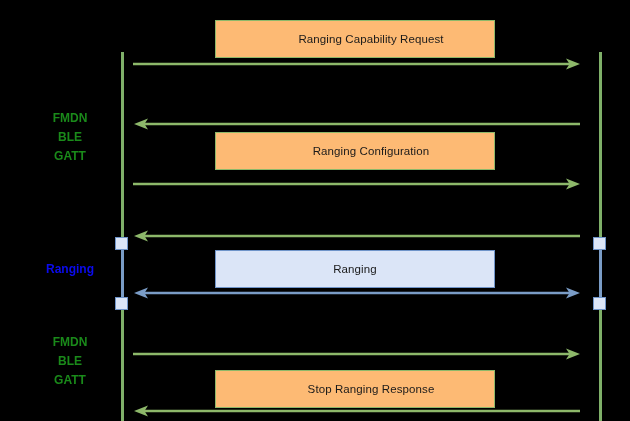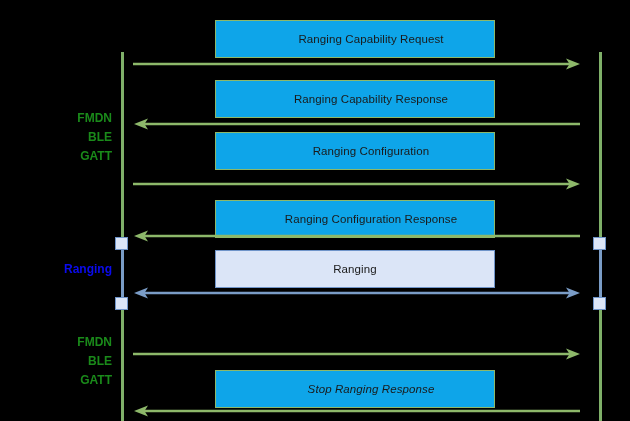--- a/index.html
+++ b/index.html
@@ -46,21 +46,21 @@
     height: 38px;
     box-sizing: border-box;
     display: flex;
     align-items: center;
     justify-content: center;
     font-size: 11.5px;
     color: #1a1a1a;
     letter-spacing: 0.1px;
   }
   .msg-box.green {
-    background: #0ea5e9;
+    background: #fdba74;
     border: 1px solid #8db86a;
     padding-left: 32px;
   }
   .msg-box.blue {
     background: #dbe5f7;
     border: 1px solid #6f94c9;
   }
 
   
   .arrow-svg {
@@ -69,21 +69,21 @@
     width: 630px;
     height: 16px;
     overflow: visible;
   }
 
   
   .side-label {
     position: absolute;
     left: 28px;
     width: 84px;
-    text-align: right;
+    text-align: center;
     font-size: 12px;
     font-weight: bold;
     line-height: 19px;
     white-space: pre-line;
   }
   .side-label.green { color: #1a8a1a; }
   .side-label.blue  { color: #0b0bef; }
 </style>
 </head>
 <body>
@@ -112,49 +112,47 @@
   <div class="side-label green" style="top:333px;">FMDN
 BLE
 GATT</div>
 
   <div class="msg-box green" style="top:20px;">Ranging Capability Request</div>
   <svg class="arrow-svg" style="top:56px;" viewBox="0 0 630 16">
     <line x1="133" y1="8" x2="572" y2="8" stroke="#8db86a" stroke-width="2.6"></line>
     <path d="M 580 8 L 566 2.5 L 569.5 8 L 566 13.5 Z" fill="#8db86a"></path>
   </svg>
 
-  <div class="msg-box green" style="top:80px;">Ranging Capability Response</div>
   <svg class="arrow-svg" style="top:116px;" viewBox="0 0 630 16">
     <line x1="142" y1="8" x2="580" y2="8" stroke="#8db86a" stroke-width="2.6"></line>
     <path d="M 134 8 L 148 2.5 L 144.5 8 L 148 13.5 Z" fill="#8db86a"></path>
   </svg>
 
   <div class="msg-box green" style="top:132px;">Ranging Configuration</div>
   <svg class="arrow-svg" style="top:176px;" viewBox="0 0 630 16">
     <line x1="133" y1="8" x2="572" y2="8" stroke="#8db86a" stroke-width="2.6"></line>
     <path d="M 580 8 L 566 2.5 L 569.5 8 L 566 13.5 Z" fill="#8db86a"></path>
   </svg>
 
-  <div class="msg-box green" style="top:200px;">Ranging Configuration Response</div>
   <svg class="arrow-svg" style="top:228px;" viewBox="0 0 630 16">
     <line x1="142" y1="8" x2="580" y2="8" stroke="#8db86a" stroke-width="2.6"></line>
     <path d="M 134 8 L 148 2.5 L 144.5 8 L 148 13.5 Z" fill="#8db86a"></path>
   </svg>
 
   <div class="msg-box blue" style="top:250px;">Ranging</div>
   <svg class="arrow-svg" style="top:285px;" viewBox="0 0 630 16">
     <line x1="142" y1="8" x2="572" y2="8" stroke="#7a9cc6" stroke-width="2.6"></line>
     <path d="M 134 8 L 148 2.5 L 144.5 8 L 148 13.5 Z" fill="#7a9cc6"></path>
     <path d="M 580 8 L 566 2.5 L 569.5 8 L 566 13.5 Z" fill="#7a9cc6"></path>
   </svg>
 
   <svg class="arrow-svg" style="top:346px;" viewBox="0 0 630 16">
     <line x1="133" y1="8" x2="572" y2="8" stroke="#8db86a" stroke-width="2.6"></line>
     <path d="M 580 8 L 566 2.5 L 569.5 8 L 566 13.5 Z" fill="#8db86a"></path>
   </svg>
 
-  <div class="msg-box green" style="top:370px;font-style:italic;">Stop Ranging Response</div>
+  <div class="msg-box green" style="top:370px;">Stop Ranging Response</div>
   <svg class="arrow-svg" style="top:403px;" viewBox="0 0 630 16">
     <line x1="142" y1="8" x2="580" y2="8" stroke="#8db86a" stroke-width="2.6"></line>
     <path d="M 134 8 L 148 2.5 L 144.5 8 L 148 13.5 Z" fill="#8db86a"></path>
   </svg>
 
 </div>
 
 </body></html>

